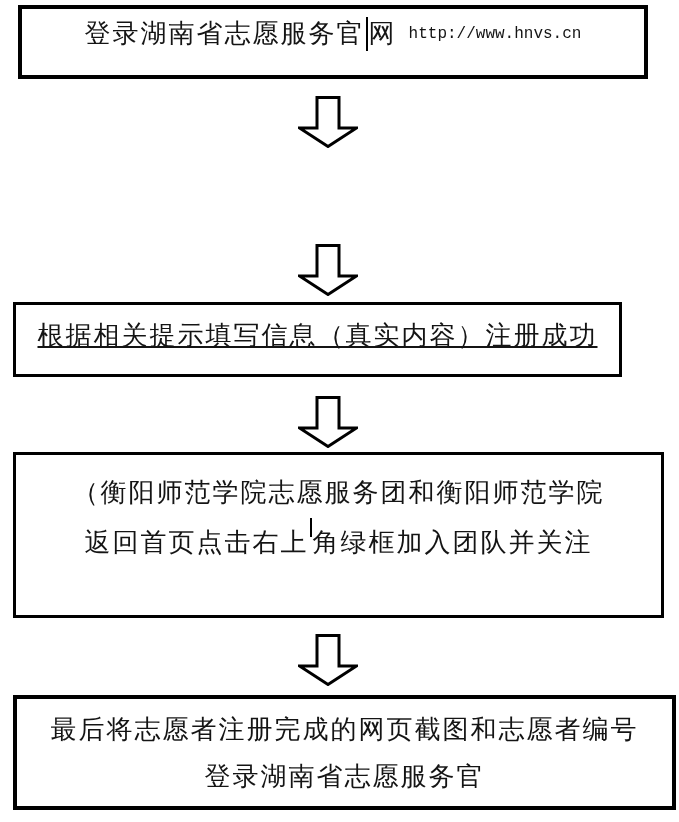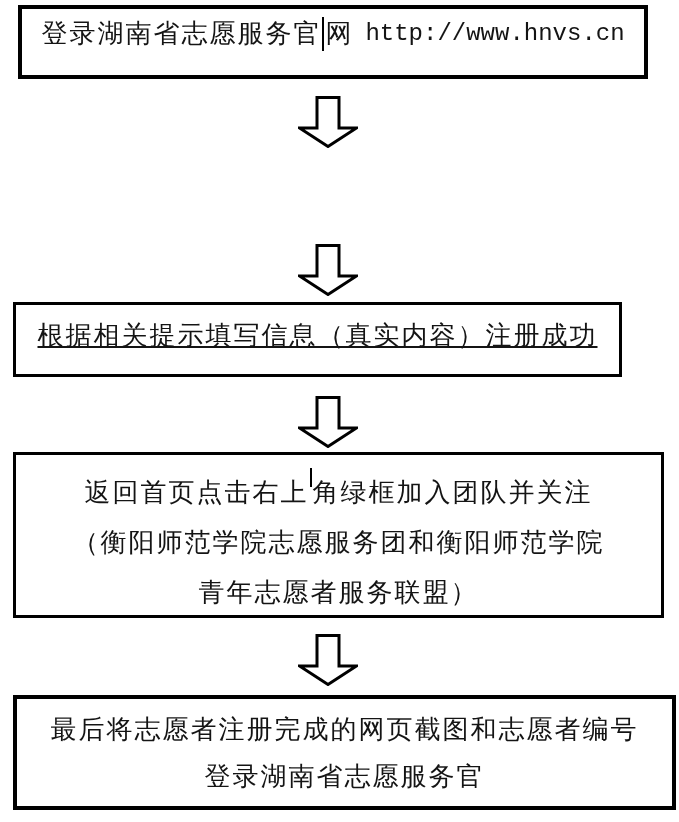--- a/index.html
+++ b/index.html
@@ -56,21 +56,21 @@
   .box-4 .line { line-height: 50px; height: 50px; white-space: nowrap; }
   .box-5 {
     left: 13px; top: 695px; width: 663px; height: 115px;
     border-width: 4px;
     justify-content: flex-start;
     padding-top: 7px;
   }
   .box-5 .line { line-height: 47px; height: 47px; white-space: nowrap; }
   .url-text {
     font-family: "Liberation Mono", "DejaVu Sans Mono", monospace;
-    font-size: 24px;
+    font-size: 16px;
     letter-spacing: 0;
     margin-left: 12px;
   }
   .caret {
     display: inline-block;
     width: 0;
     border-left: 2px solid #000000;
     height: 34px;
     vertical-align: -7px;
     margin: 0 1px;
@@ -118,23 +118,22 @@
 
   <div class="flow-box box-3">
     <span>根据相关提示填写信息（真实内容）注册成功</span>
   </div>
 
   <svg class="flow-arrow arrow-3" viewBox="0 0 60 52">
     <polygon points="19,1.5 41,1.5 41,32 58.5,32 30,50.5 1.5,32 19,32" fill="#ffffff" stroke="#000000" stroke-width="3" stroke-linejoin="miter"></polygon>
   </svg>
 
   <div class="flow-box box-4">
+    <div class="line">（衡阳师范学院志愿服务团和衡阳师范学院</div>
     <div class="line"><span>返回首页点击右上</span><span class="caret-raised"></span><span>角绿框加入团队并关注</span></div>
-    <div class="line">（衡阳师范学院志愿服务团和衡阳师范学院</div>
-    <div class="line">青年志愿者服务联盟）</div>
   </div>
 
   <svg class="flow-arrow arrow-4" viewBox="0 0 60 52">
     <polygon points="19,1.5 41,1.5 41,32 58.5,32 30,50.5 1.5,32 19,32" fill="#ffffff" stroke="#000000" stroke-width="3" stroke-linejoin="miter"></polygon>
   </svg>
 
   <div class="flow-box box-5">
     <div class="line">最后将志愿者注册完成的网页截图和志愿者编号</div>
     <div class="line">登录湖南省志愿服务官</div>
   </div>

